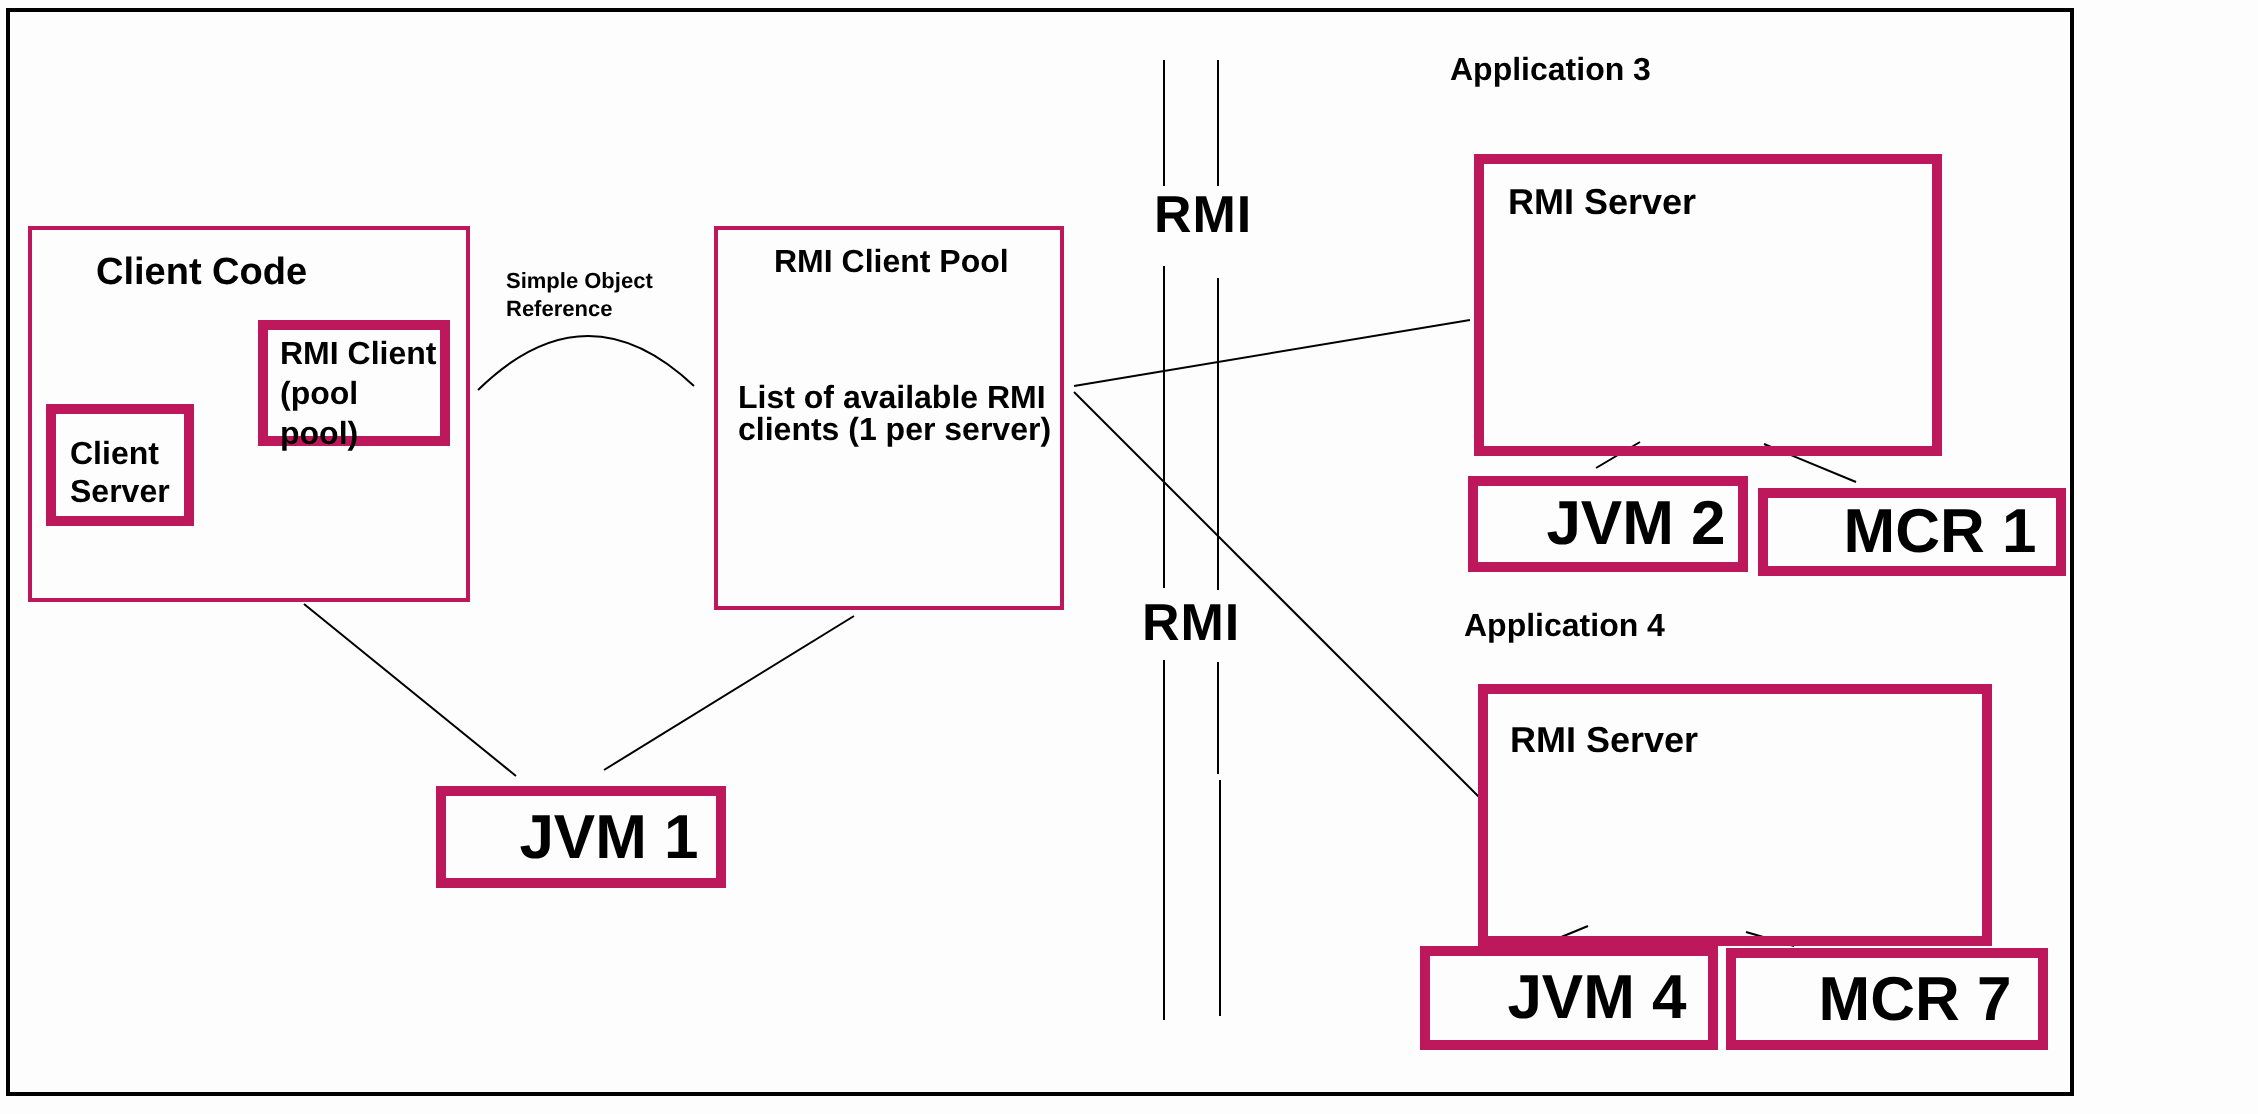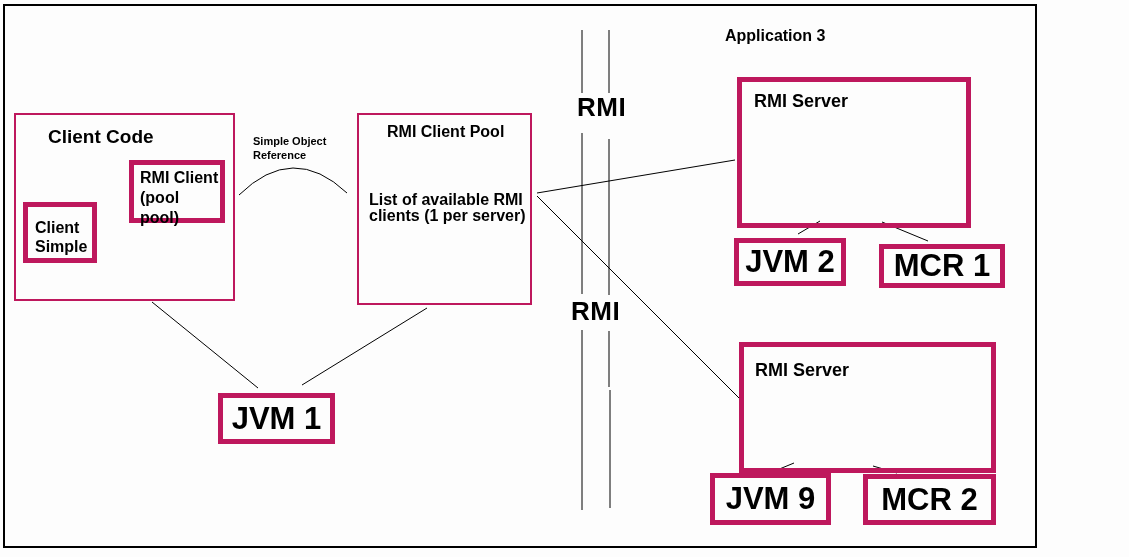--- a/index.html
+++ b/index.html
@@ -32,21 +32,21 @@
   .pool { left:357px; top:113px; width:171px; height:188px; }
   .pool-title { left:28px; top:8px; font-size:16px; }
   .pool-body  { left:10px; top:77px; font-size:16px; line-height:16px; }
 
   .server3 { left:737px; top:77px;  width:224px; height:141px; }
   .server4 { left:739px; top:342px; width:247px; height:121px; }
   .server-title { left:12px; top:9px; font-size:18px; }
   .server-title4 { left:11px; top:13px; font-size:18px; }
 
   .tag { display:flex; align-items:center; justify-content:center;
-         font-size:31px; letter-spacing:0px; }
+         font-size:31px; letter-spacing:0px;padding-left:28px; }
   .jvm1 { left:218px; top:393px; width:107px; height:41px; }
   .jvm2 { left:734px; top:238px; width:102px; height:38px; }
   .mcr1 { left:879px; top:244px; width:116px; height:34px; }
   .jvm3 { left:710px; top:473px; width:111px; height:42px; }
   .mcr2 { left:863px; top:474px; width:123px; height:41px; }
 
   .sor { left:253px; top:134px; font-size:11px; line-height:14px; }
 </style>
 </head>
 <body>
@@ -74,35 +74,36 @@
     <line x1="427" y1="308" x2="302" y2="385"></line>
 
     <line x1="820" y1="221" x2="798" y2="234"></line>
     <line x1="882" y1="222" x2="928" y2="241"></line>
 
     <line x1="794" y1="463" x2="777" y2="470"></line>
     <line x1="873" y1="466" x2="897" y2="473"></line>
   </svg>
 
   <div class="abs heading" style="left:725px; top:27px;">Application 3</div>
+  <div class="abs heading" style="left:732px; top:305px;">Application 4</div>
 
   <div class="abs rmi-label" style="left:577px; top:92px;">RMI</div>
   <div class="abs rmi-label" style="left:571px; top:296px;">RMI</div>
 
   <div class="abs sor">
     <div>Simple Object</div>
     <div>Reference</div>
   </div>
 
   <div class="box b2 client-code">
     <div class="abs cc-title">Client Code</div>
   </div>
   <div class="box client-servlet">
     <div>Client</div>
-    <div>Simple</div>
+    <div>Server</div>
   </div>
   <div class="box rmi-client">
     <div>RMI Client</div>
     <div>(pool pool)</div>
   </div>
 
   <div class="box b2 pool">
     <div class="abs pool-title">RMI Client Pool</div>
     <div class="abs pool-body">
       <div>List of available RMI</div>
@@ -117,23 +118,23 @@
     <span>JVM 2</span>
   </div>
   <div class="box tag mcr1">
     <span>MCR 1</span>
   </div>
 
   <div class="box server4">
     <div class="abs server-title4">RMI Server</div>
   </div>
   <div class="box tag jvm3">
-    <span>JVM 9</span>
+    <span>JVM 4</span>
   </div>
   <div class="box tag mcr2">
-    <span>MCR 2</span>
+    <span>MCR 7</span>
   </div>
 
   <div class="box tag jvm1">
     <span>JVM 1</span>
   </div>
 
 </div>
 
 </body></html>

